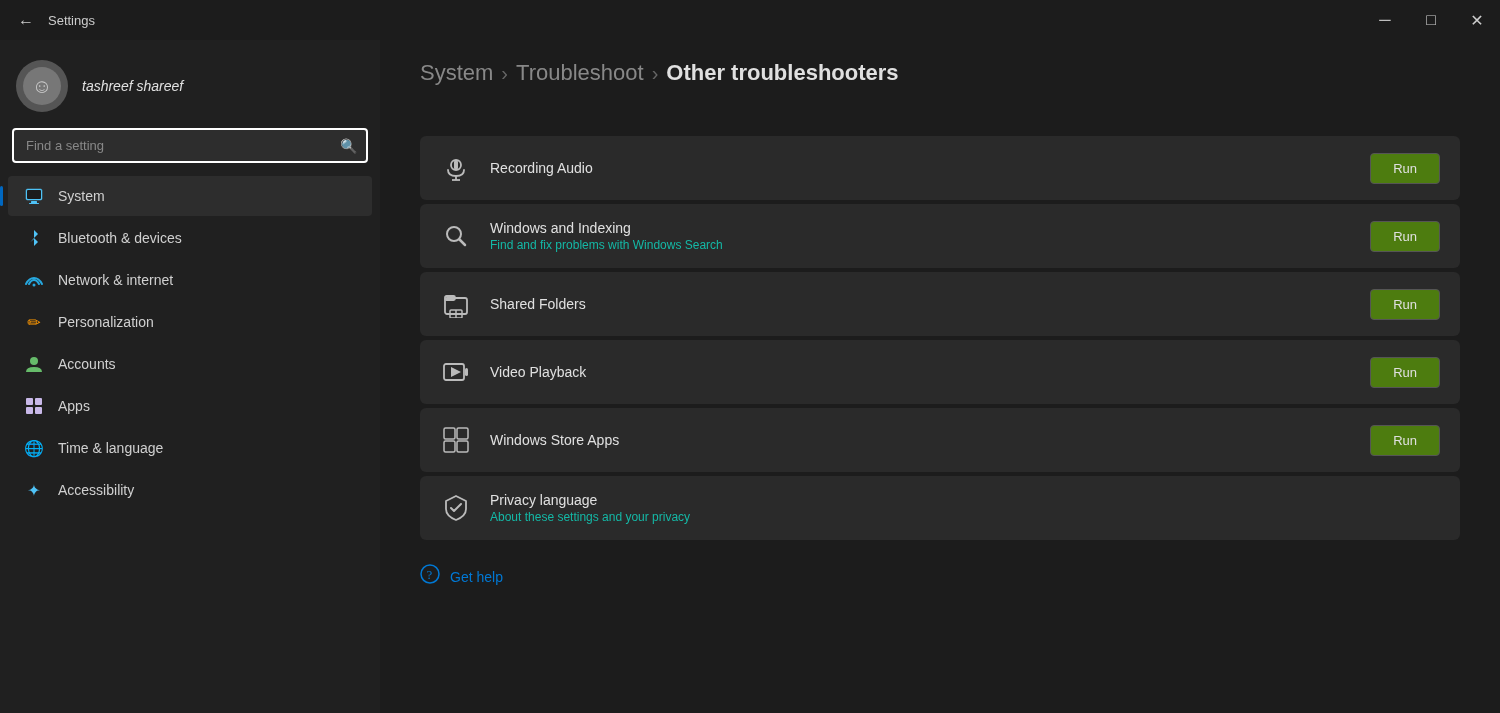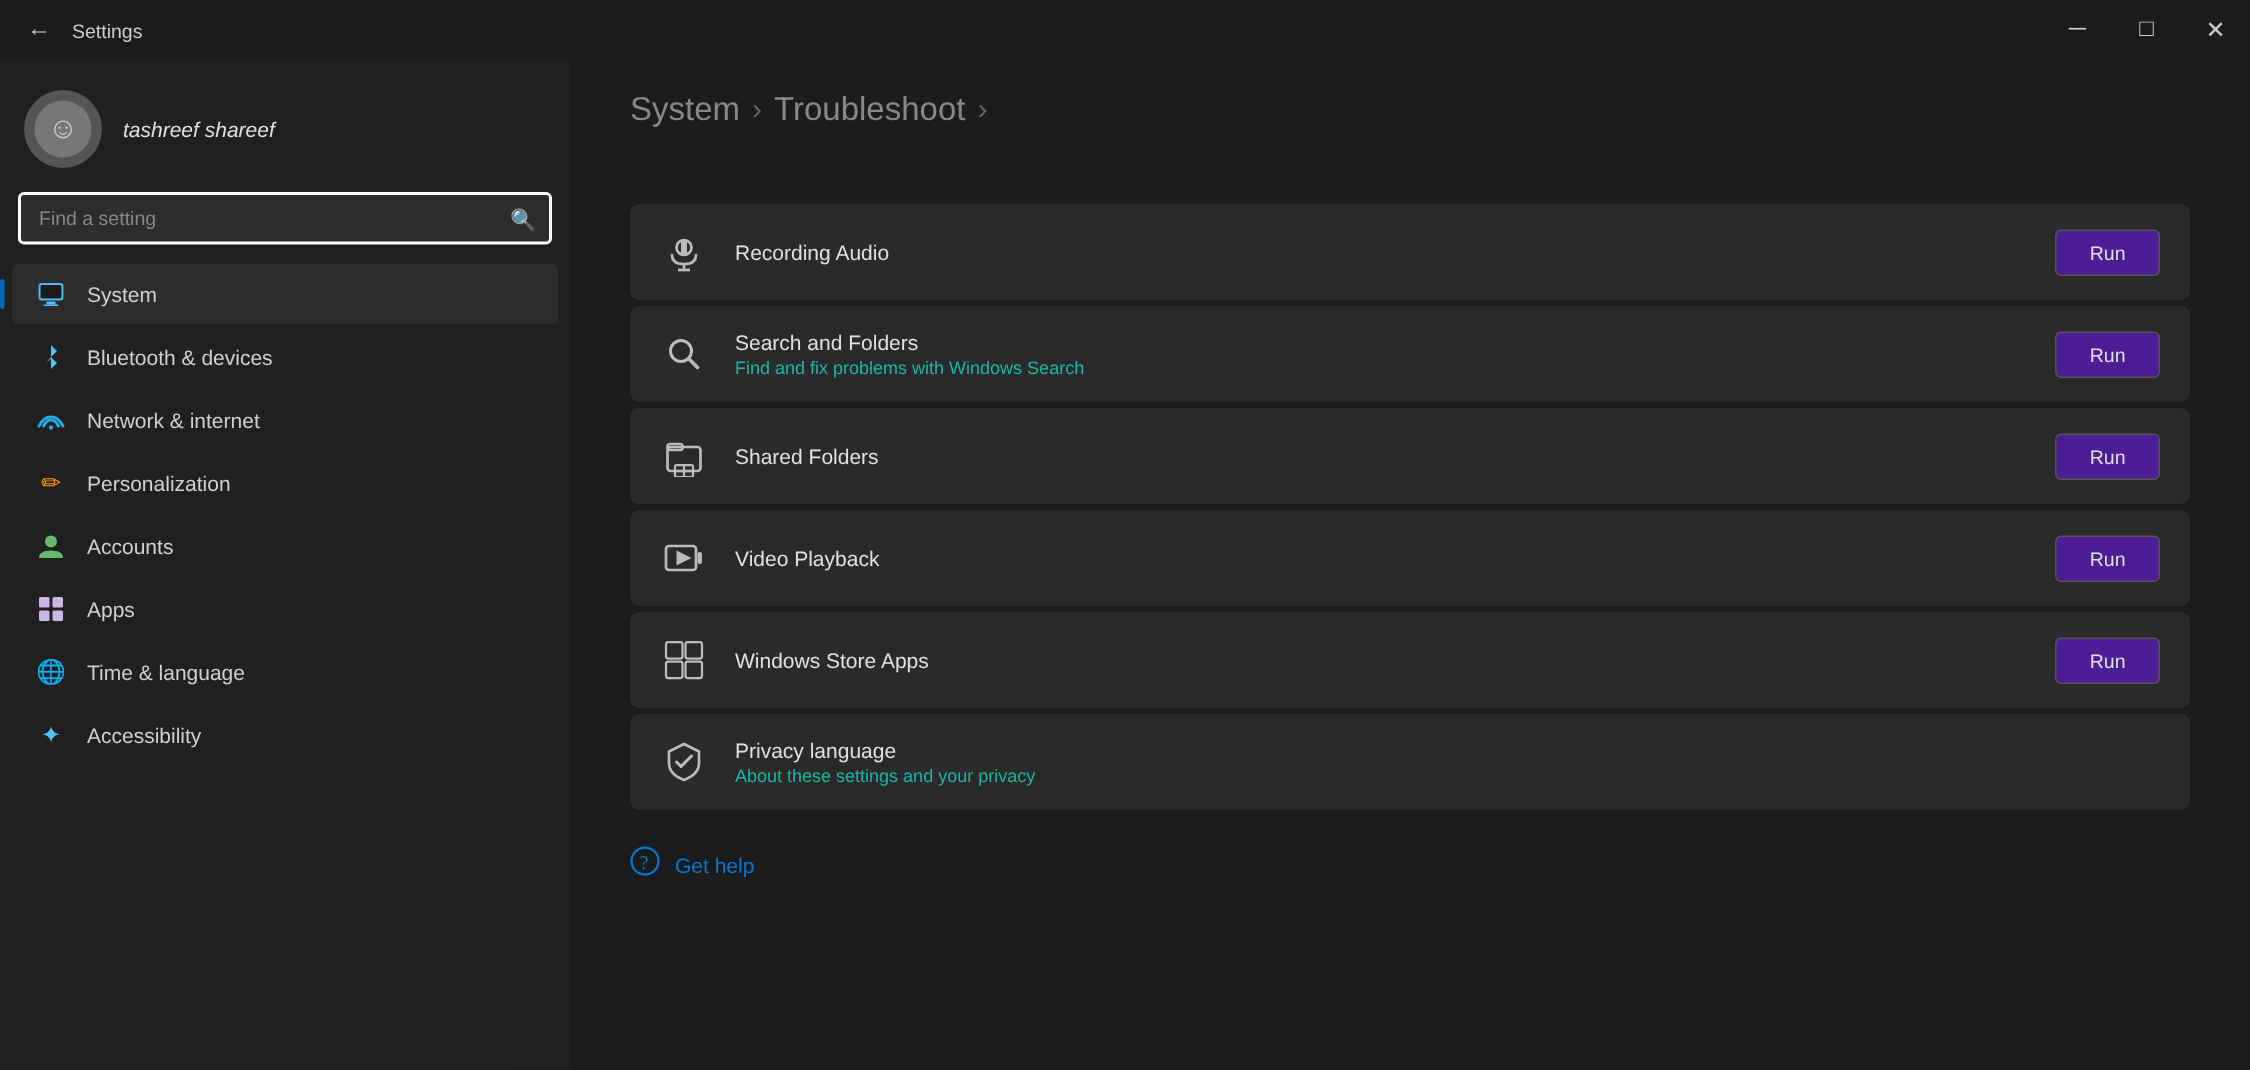--- a/index.html
+++ b/index.html
@@ -235,21 +235,21 @@
     .t-title {
       font-size: 14px;
       color: #e0e0e0;
     }
     .t-desc {
       font-size: 12px;
       color: #14b8a6;
       margin-top: 2px;
     }
     .run-btn {
-      background: #4c1d95;
+      background: #4d7c0f;
       border: 1px solid #555;
       border-radius: 4px;
       color: #e0e0e0;
       padding: 7px 22px;
       font-size: 13px;
       cursor: pointer;
       flex-shrink: 0;
     }
     
     .top-partial {
@@ -382,20 +382,21 @@
 
   </div>
 
   <div class="content">
 
     <div class="breadcrumb">
       <span class="breadcrumb-item">System</span>
       <span class="breadcrumb-sep">›</span>
       <span class="breadcrumb-item">Troubleshoot</span>
       <span class="breadcrumb-sep">›</span>
+      <span class="breadcrumb-current">Other troubleshooters</span>
     </div>
 
     <div class="troubleshooter-list">
 
       <div class="top-partial">
         <span class="t-icon">
           <svg width="28" height="28" viewBox="0 0 28 28" fill="none">
             <circle cx="14" cy="11" r="5" stroke="#bbb" stroke-width="1.8" fill="none"></circle>
             <rect x="12" y="6" width="4" height="10" rx="2" fill="#bbb"></rect>
             <path d="M6 16 Q6 22 14 22 Q22 22 22 16" stroke="#bbb" stroke-width="1.8" fill="none" stroke-linecap="round"></path>
@@ -410,21 +411,21 @@
       </div>
 
       <div class="troubleshooter-item">
         <span class="t-icon">
           <svg width="28" height="28" viewBox="0 0 28 28" fill="none">
             <circle cx="12" cy="12" r="7" stroke="#bbb" stroke-width="2" fill="none"></circle>
             <line x1="17.5" y1="17.5" x2="23" y2="23" stroke="#bbb" stroke-width="2.5" stroke-linecap="round"></line>
           </svg>
         </span>
         <div class="t-info">
-          <div class="t-title">Search and Folders</div>
+          <div class="t-title">Windows and Indexing</div>
           <div class="t-desc">Find and fix problems with Windows Search</div>
         </div>
         <button class="run-btn">Run</button>
       </div>
 
       <div class="troubleshooter-item">
         <span class="t-icon">
           <svg width="28" height="28" viewBox="0 0 28 28" fill="none">
             <rect x="3" y="8" width="22" height="16" rx="2" fill="none" stroke="#bbb" stroke-width="1.8"></rect>
             <rect x="3" y="6" width="10" height="4" rx="1.5" fill="none" stroke="#bbb" stroke-width="1.8"></rect>

